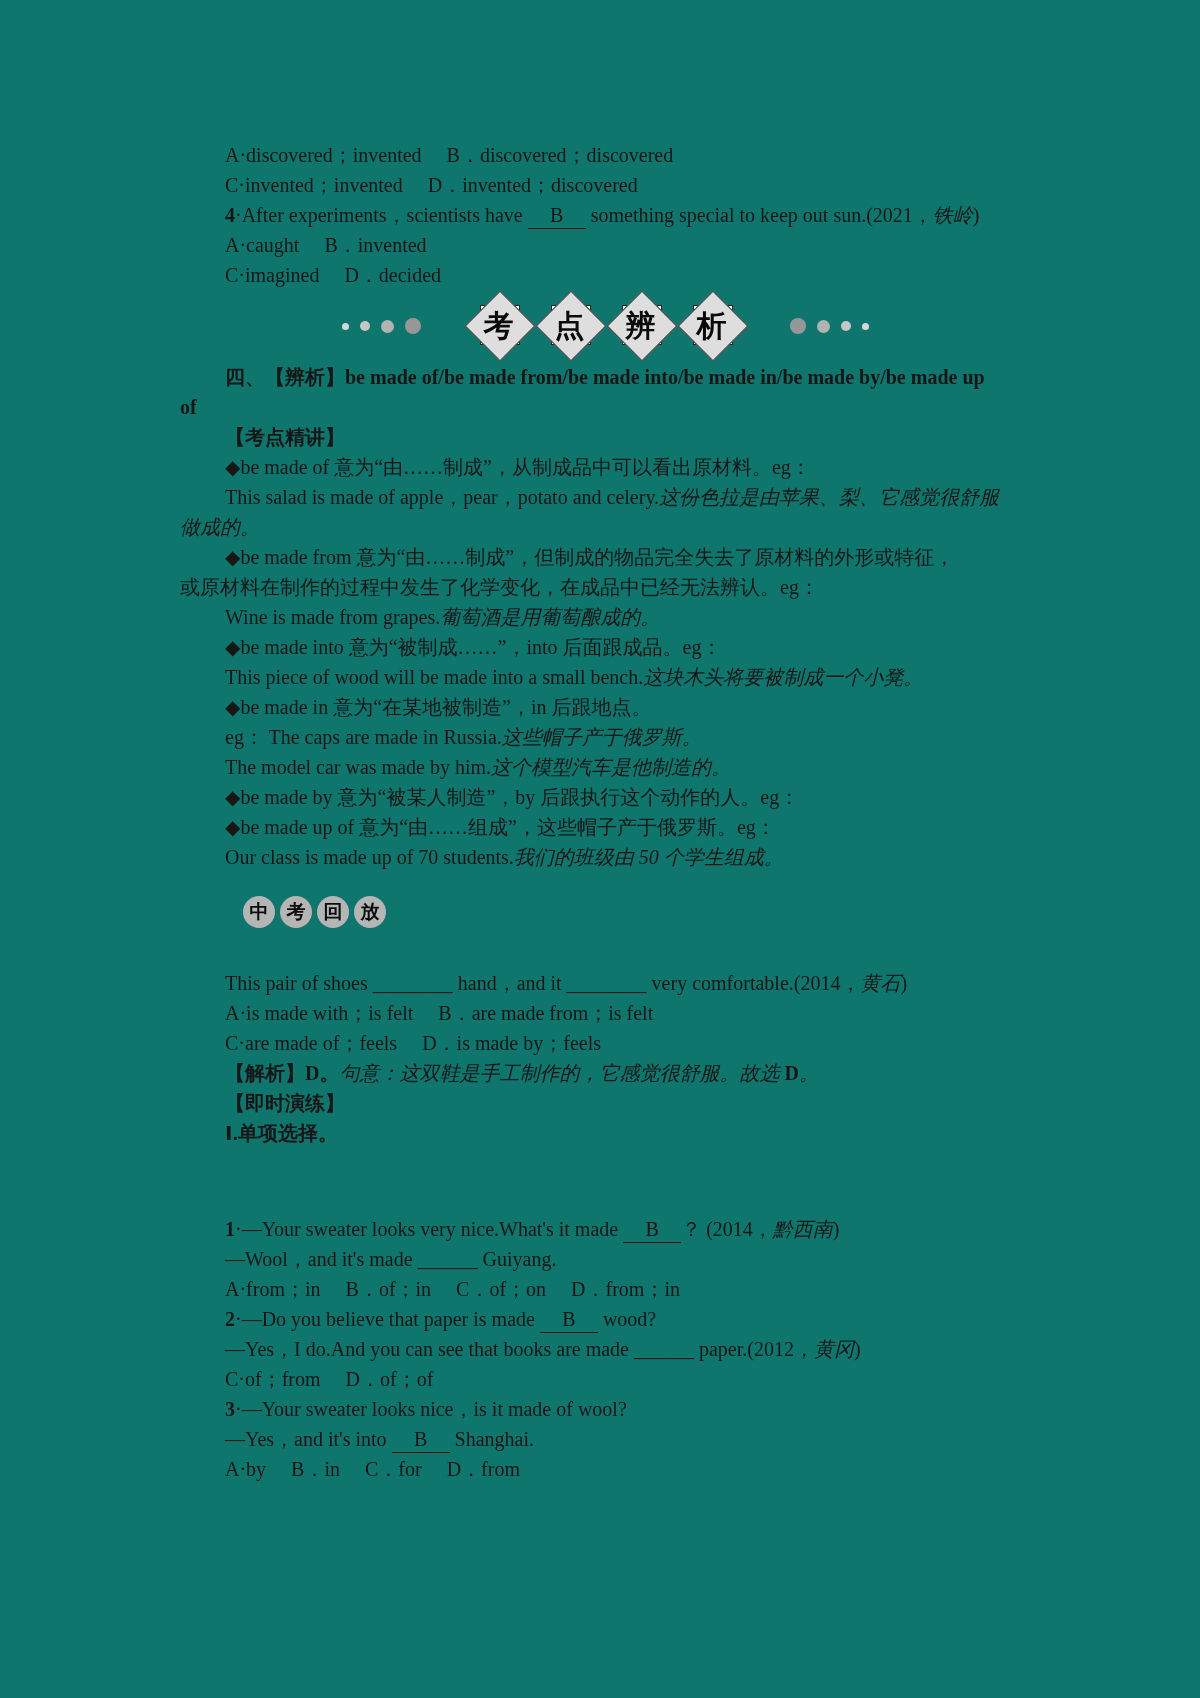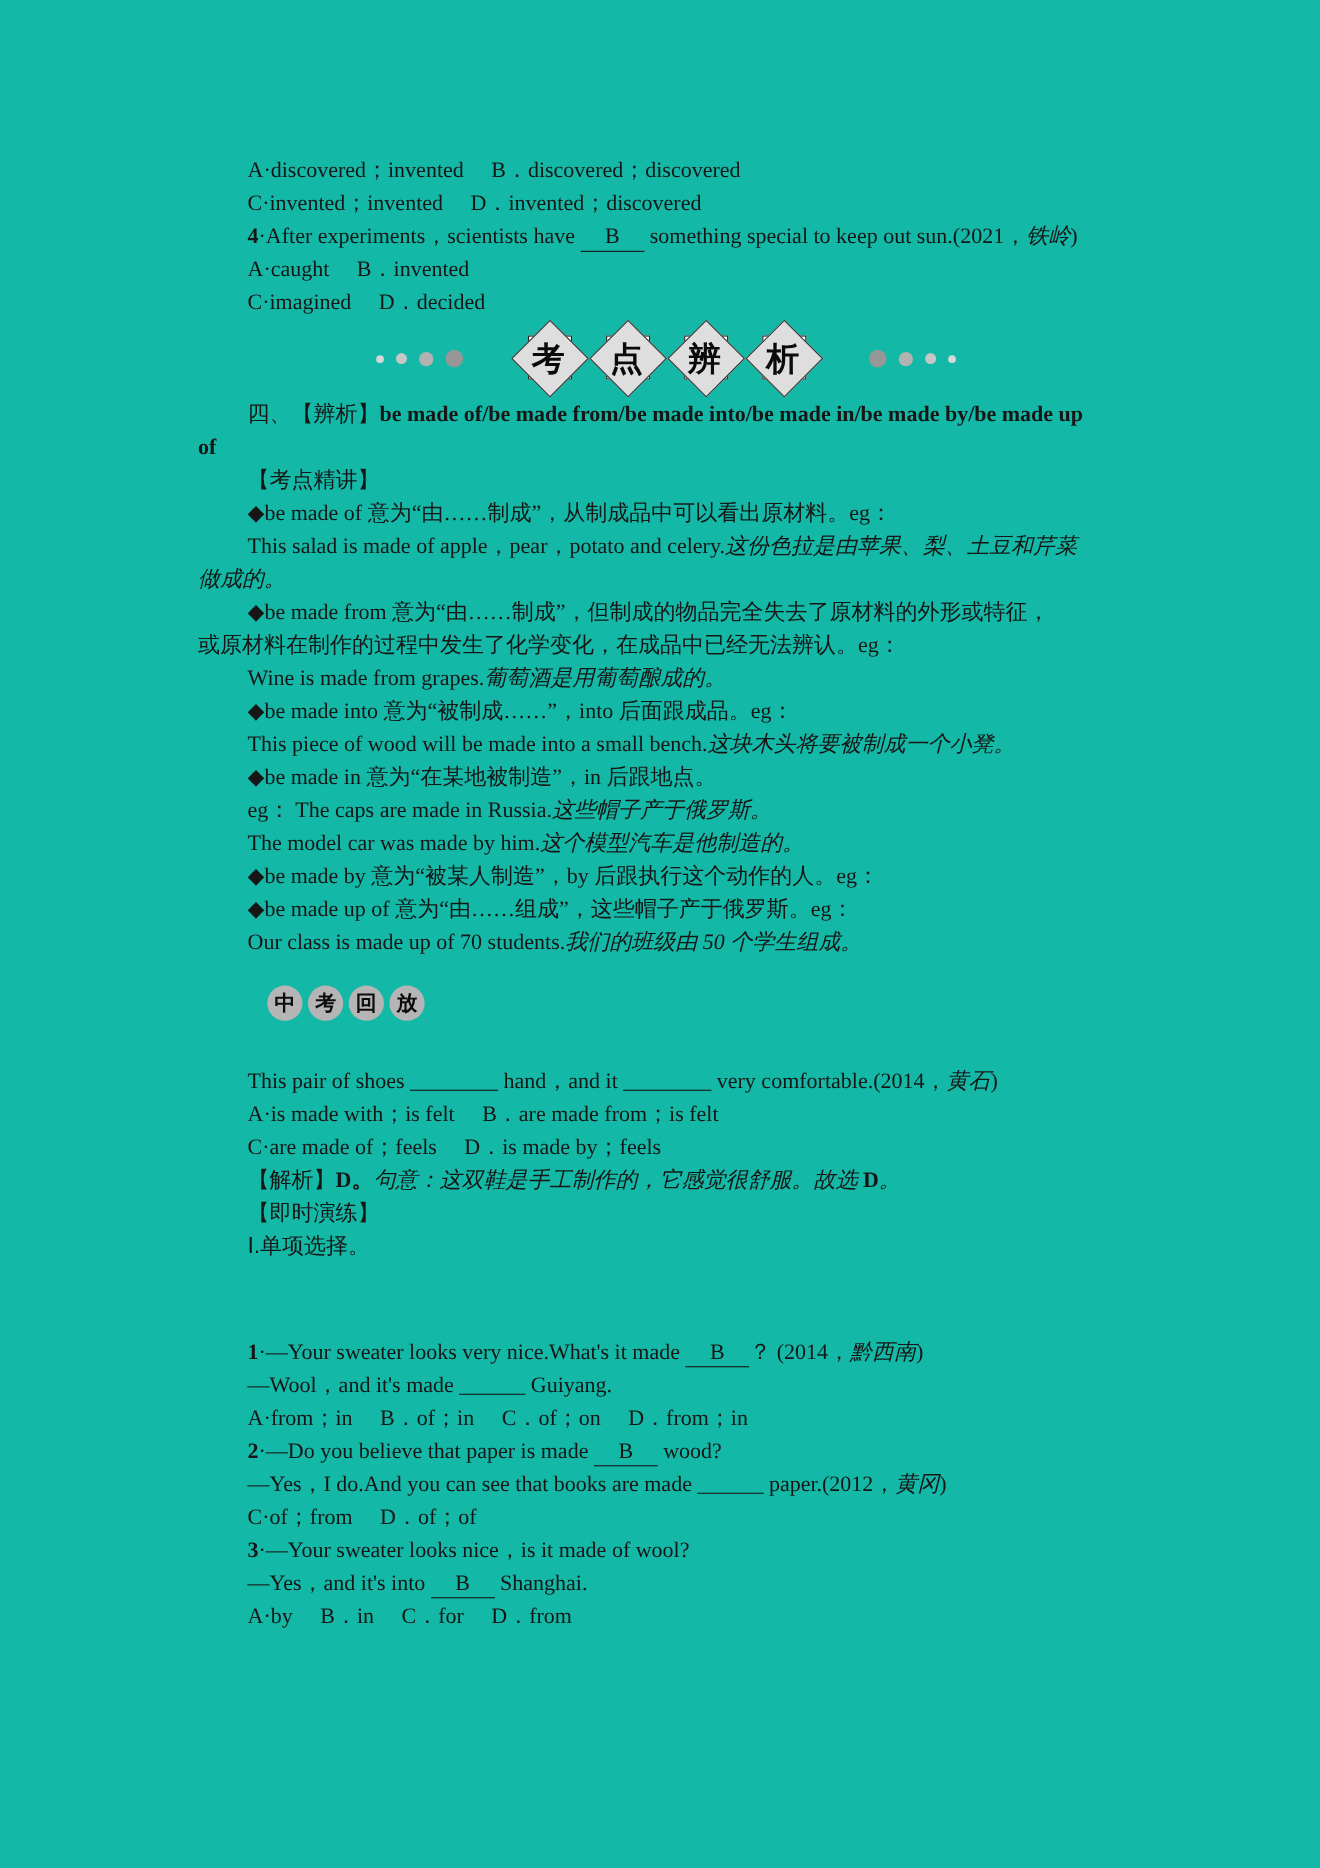--- a/index.html
+++ b/index.html
@@ -1,29 +1,29 @@
 <!DOCTYPE html>
 <html><head>
 <meta charset="utf-8">
 <style>
   html,body{margin:0;padding:0;background:#888;}
   .page{
     position:relative;
     width:1200px;height:1698px;
-    background:#14b8a6;
+    background:#0f766e;
     box-sizing:border-box;
     padding:140px 170px 0 180px;
     font-family:"Liberation Serif","DejaVu Serif",serif;
     font-size:20px;color:#161616;
     overflow:hidden;
   }
   .line{height:30px;line-height:30px;white-space:pre;}
   .ind{padding-left:45px;}
   .b{font-weight:bold;}
-  .hei{font-family:"Liberation Sans","DejaVu Sans",sans-serif;font-weight:normal;}
+  .hei{font-family:"Liberation Sans","DejaVu Sans",sans-serif;font-weight:bold;}
   .kai{font-style:italic;}
   .ans{
     display:inline-block;min-width:58px;text-align:center;
     border-bottom:1.6px solid #161616;line-height:22px;height:24px;
     vertical-align:baseline;
   }
   
   .badge1{height:72px;display:flex;align-items:center;justify-content:center;gap:11px;}
   .unit{position:relative;width:60px;height:60px;flex:0 0 auto;}
   .unit .sq{position:absolute;left:11px;top:9px;width:38px;height:38px;border:1.6px solid #222;background:#fff;}
@@ -89,21 +89,21 @@
     <span class="dot s3"></span>
     <span class="dot s2"></span>
     <span class="dot s1"></span>
   </div>
 
   <div>
       <div class="line ind"><span class="hei">四、【辨析】</span><span class="b">be made of/be made from/be made into/be made in/be made by/be made up</span></div>
       <div class="line"><span class="b">of</span></div>
       <div class="line ind"><span class="hei">【考点精讲】</span></div>
       <div class="line ind"><span>◆be made of 意为“由……制成”，从制成品中可以看出原材料。eg：</span></div>
-      <div class="line ind"><span>This salad is made of apple，pear，potato and celery.</span><span class="kai">这份色拉是由苹果、梨、土豆和芹菜</span></div>
+      <div class="line ind"><span>This salad is made of apple，pear，potato and celery.</span><span class="kai">这份色拉是由苹果、梨、它感觉很舒服</span></div>
       <div class="line"><span class="kai">做成的。</span></div>
       <div class="line ind"><span>◆be made from 意为“由……制成”，但制成的物品完全失去了原材料的外形或特征，</span></div>
       <div class="line"><span>或原材料在制作的过程中发生了化学变化，在成品中已经无法辨认。eg：</span></div>
       <div class="line ind"><span>Wine is made from grapes.</span><span class="kai">葡萄酒是用葡萄酿成的。</span></div>
       <div class="line ind"><span>◆be made into 意为“被制成……”，into 后面跟成品。eg：</span></div>
       <div class="line ind"><span>This piece of wood will be made into a small bench.</span><span class="kai">这块木头将要被制成一个小凳。</span></div>
       <div class="line ind"><span>◆be made in 意为“在某地被制造”，in 后跟地点。</span></div>
       <div class="line ind"><span>eg： The caps are made in Russia.</span><span class="kai">这些帽子产于俄罗斯。</span></div>
       <div class="line ind"><span>The model car was made by him.</span><span class="kai">这个模型汽车是他制造的。</span></div>
       <div class="line ind"><span>◆be made by 意为“被某人制造”，by 后跟执行这个动作的人。eg：</span></div>

